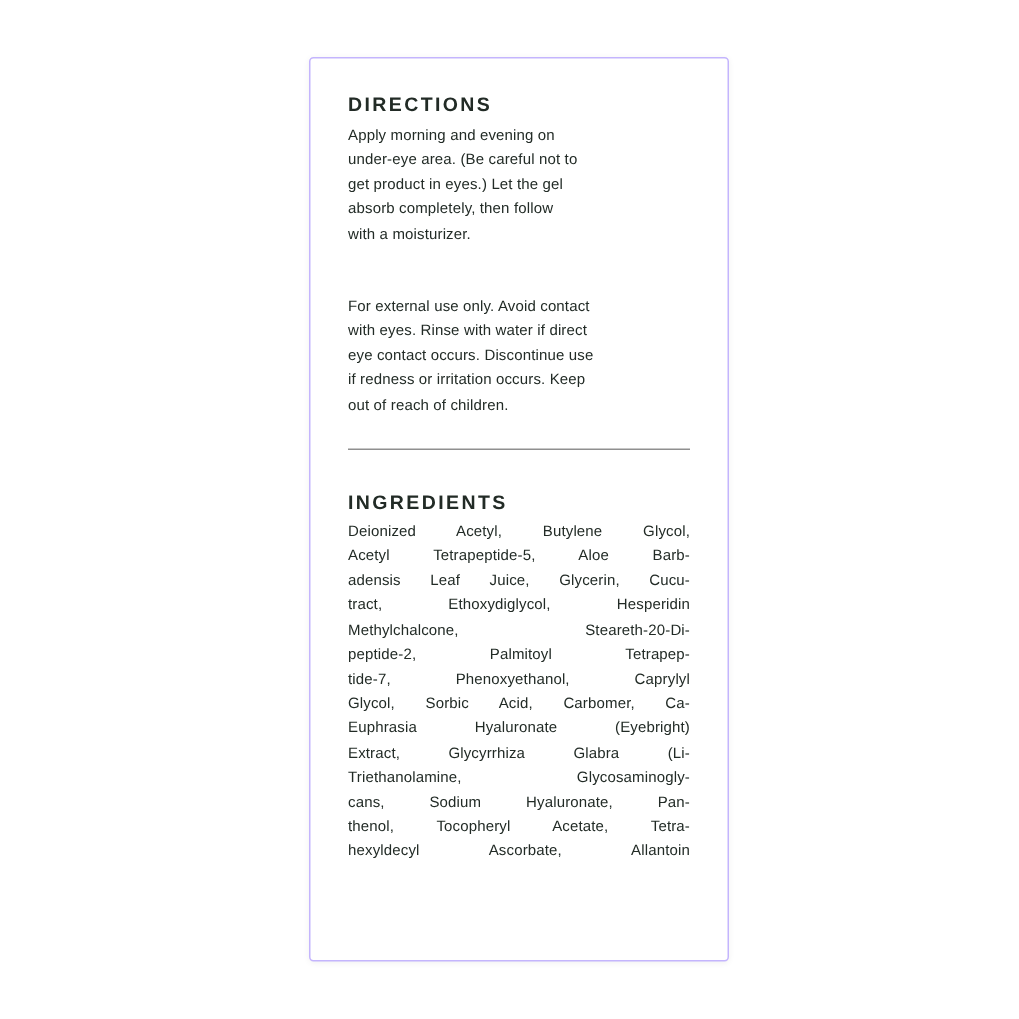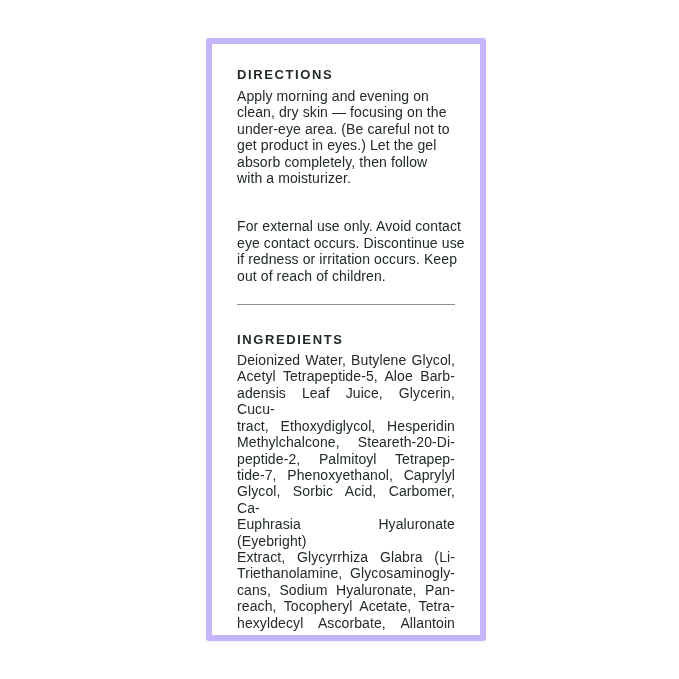--- a/index.html
+++ b/index.html
@@ -12,35 +12,35 @@
     overflow: hidden;
   }
   .panel {
     position: absolute;
     left: 206px;
     top: 38px;
     width: 280px;
     height: 603px;
     box-sizing: border-box;
     background: #ffffff;
-    border: 6px solid #c4b5fd;
+    border: 1px solid #c4b5fd;
     border-radius: 3px;
     box-shadow: 0 1px 4px rgba(0,0,0,0.06);
     padding: 24px 25px 16px 25px;
   }
   .heading {
     font-size: 13px;
     font-weight: bold;
     letter-spacing: 1.6px;
     line-height: 14px;
     color: #222b26;
     margin: 0 0 6px 0;
   }
   .para {
-    font-size: 14px;
+    font-size: 10px;
     line-height: 16.4px;
     letter-spacing: 0.1px;
     color: #222b26;
   }
   .para .line { white-space: nowrap; }
   .warning { margin-top: 32px; }
   .divider {
     height: 1px;
     background: #8f8f8f;
     margin: 20px 0 24px 0;
@@ -55,50 +55,50 @@
 </head>
 <body>
 
 <div class="canvas">
   <div class="panel">
 
     <section>
       <h2 class="heading">DIRECTIONS</h2>
       <div class="para">
           <div class="line">Apply morning and evening on</div>
-          <div class="line">clean, dry skin — focusing on the</div>
           <div class="line">under-eye area. (Be careful not to</div>
           <div class="line">get product in eyes.) Let the gel</div>
           <div class="line">absorb completely, then follow</div>
           <div class="line">with a moisturizer.</div>
         </div>
       <div class="para warning">
           <div class="line">For external use only. Avoid contact</div>
+          <div class="line">with eyes. Rinse with water if direct</div>
           <div class="line">eye contact occurs. Discontinue use</div>
           <div class="line">if redness or irritation occurs. Keep</div>
           <div class="line">out of reach of children.</div>
         </div>
     </section>
 
     <div class="divider"></div>
 
     <section>
       <h2 class="heading ingredients-heading">INGREDIENTS</h2>
       <div class="para ingredients">
-          <div class="line">Deionized Water, Butylene Glycol,</div>
+          <div class="line">Deionized Acetyl, Butylene Glycol,</div>
           <div class="line">Acetyl Tetrapeptide-5, Aloe Barb-</div>
           <div class="line">adensis Leaf Juice, Glycerin, Cucu-</div>
           <div class="line">tract, Ethoxydiglycol, Hesperidin</div>
           <div class="line">Methylchalcone, Steareth-20-Di-</div>
           <div class="line">peptide-2, Palmitoyl Tetrapep-</div>
           <div class="line">tide-7, Phenoxyethanol, Caprylyl</div>
           <div class="line">Glycol, Sorbic Acid, Carbomer, Ca-</div>
           <div class="line">Euphrasia Hyaluronate (Eyebright)</div>
           <div class="line">Extract, Glycyrrhiza Glabra (Li-</div>
           <div class="line">Triethanolamine, Glycosaminogly-</div>
           <div class="line">cans, Sodium Hyaluronate, Pan-</div>
-          <div class="line">reach, Tocopheryl Acetate, Tetra-</div>
+          <div class="line">thenol, Tocopheryl Acetate, Tetra-</div>
           <div class="line">hexyldecyl Ascorbate, Allantoin</div>
         </div>
     </section>
 
   </div>
 </div>
 
 </body></html>

